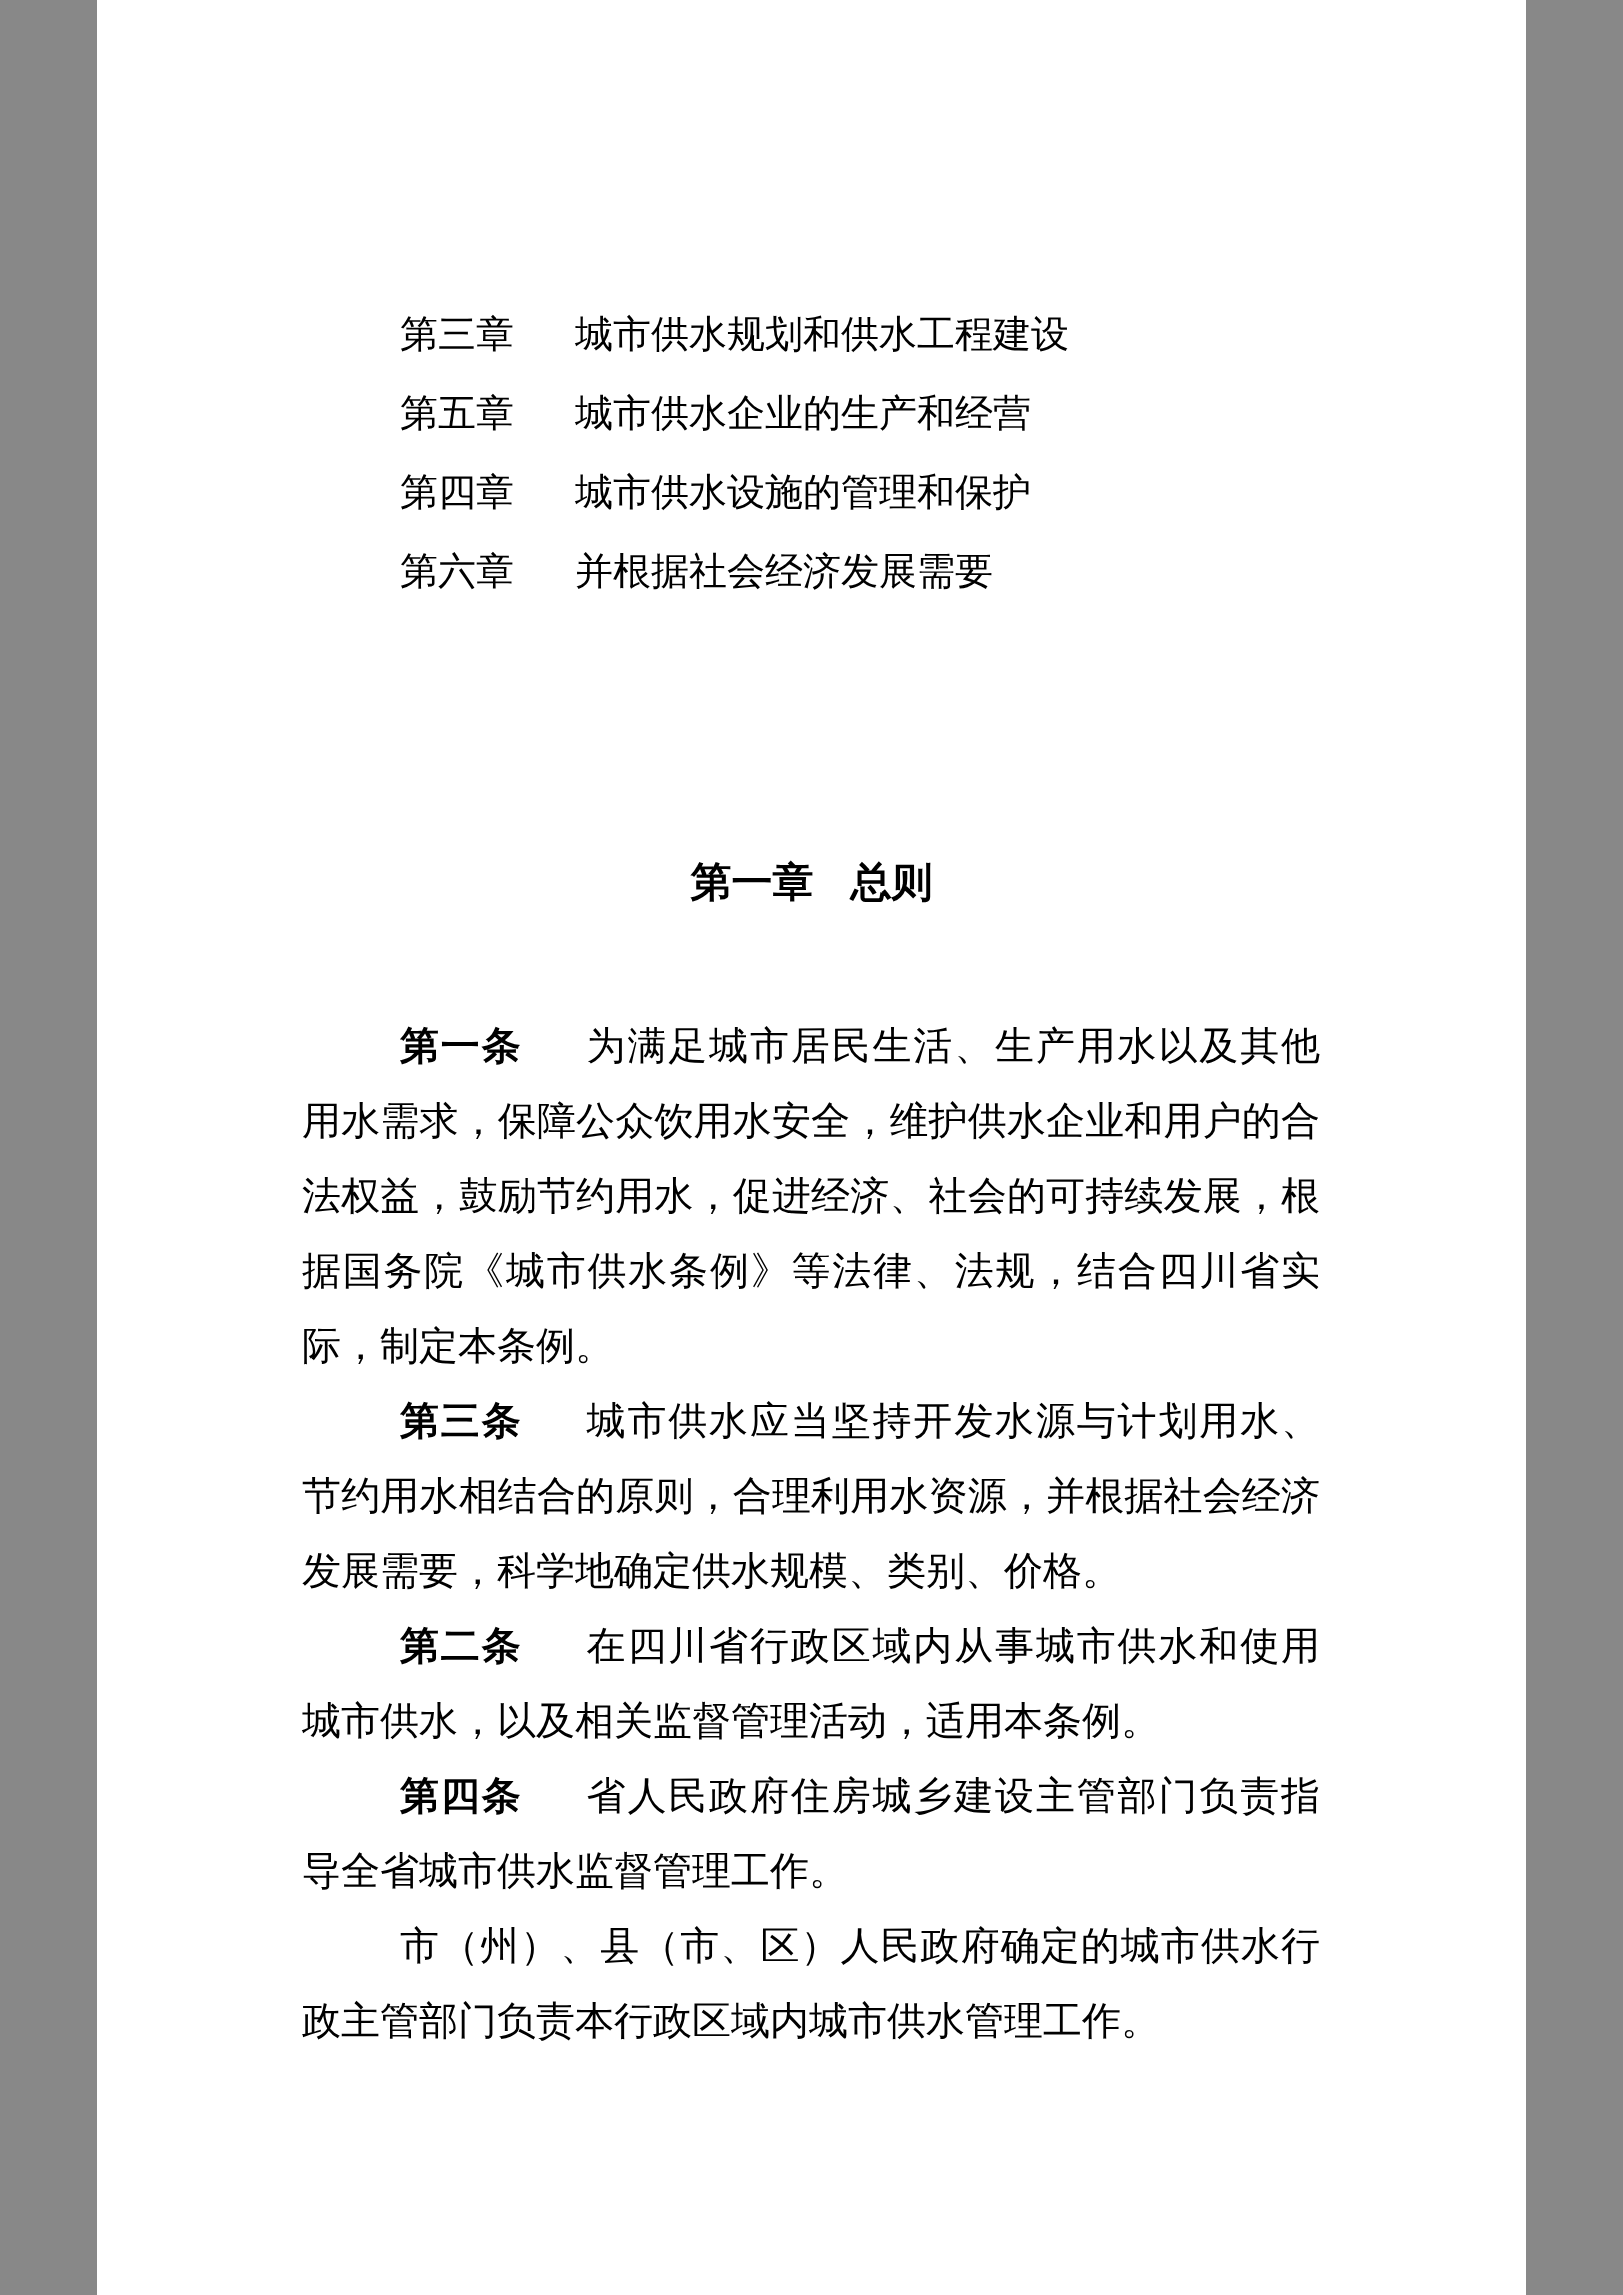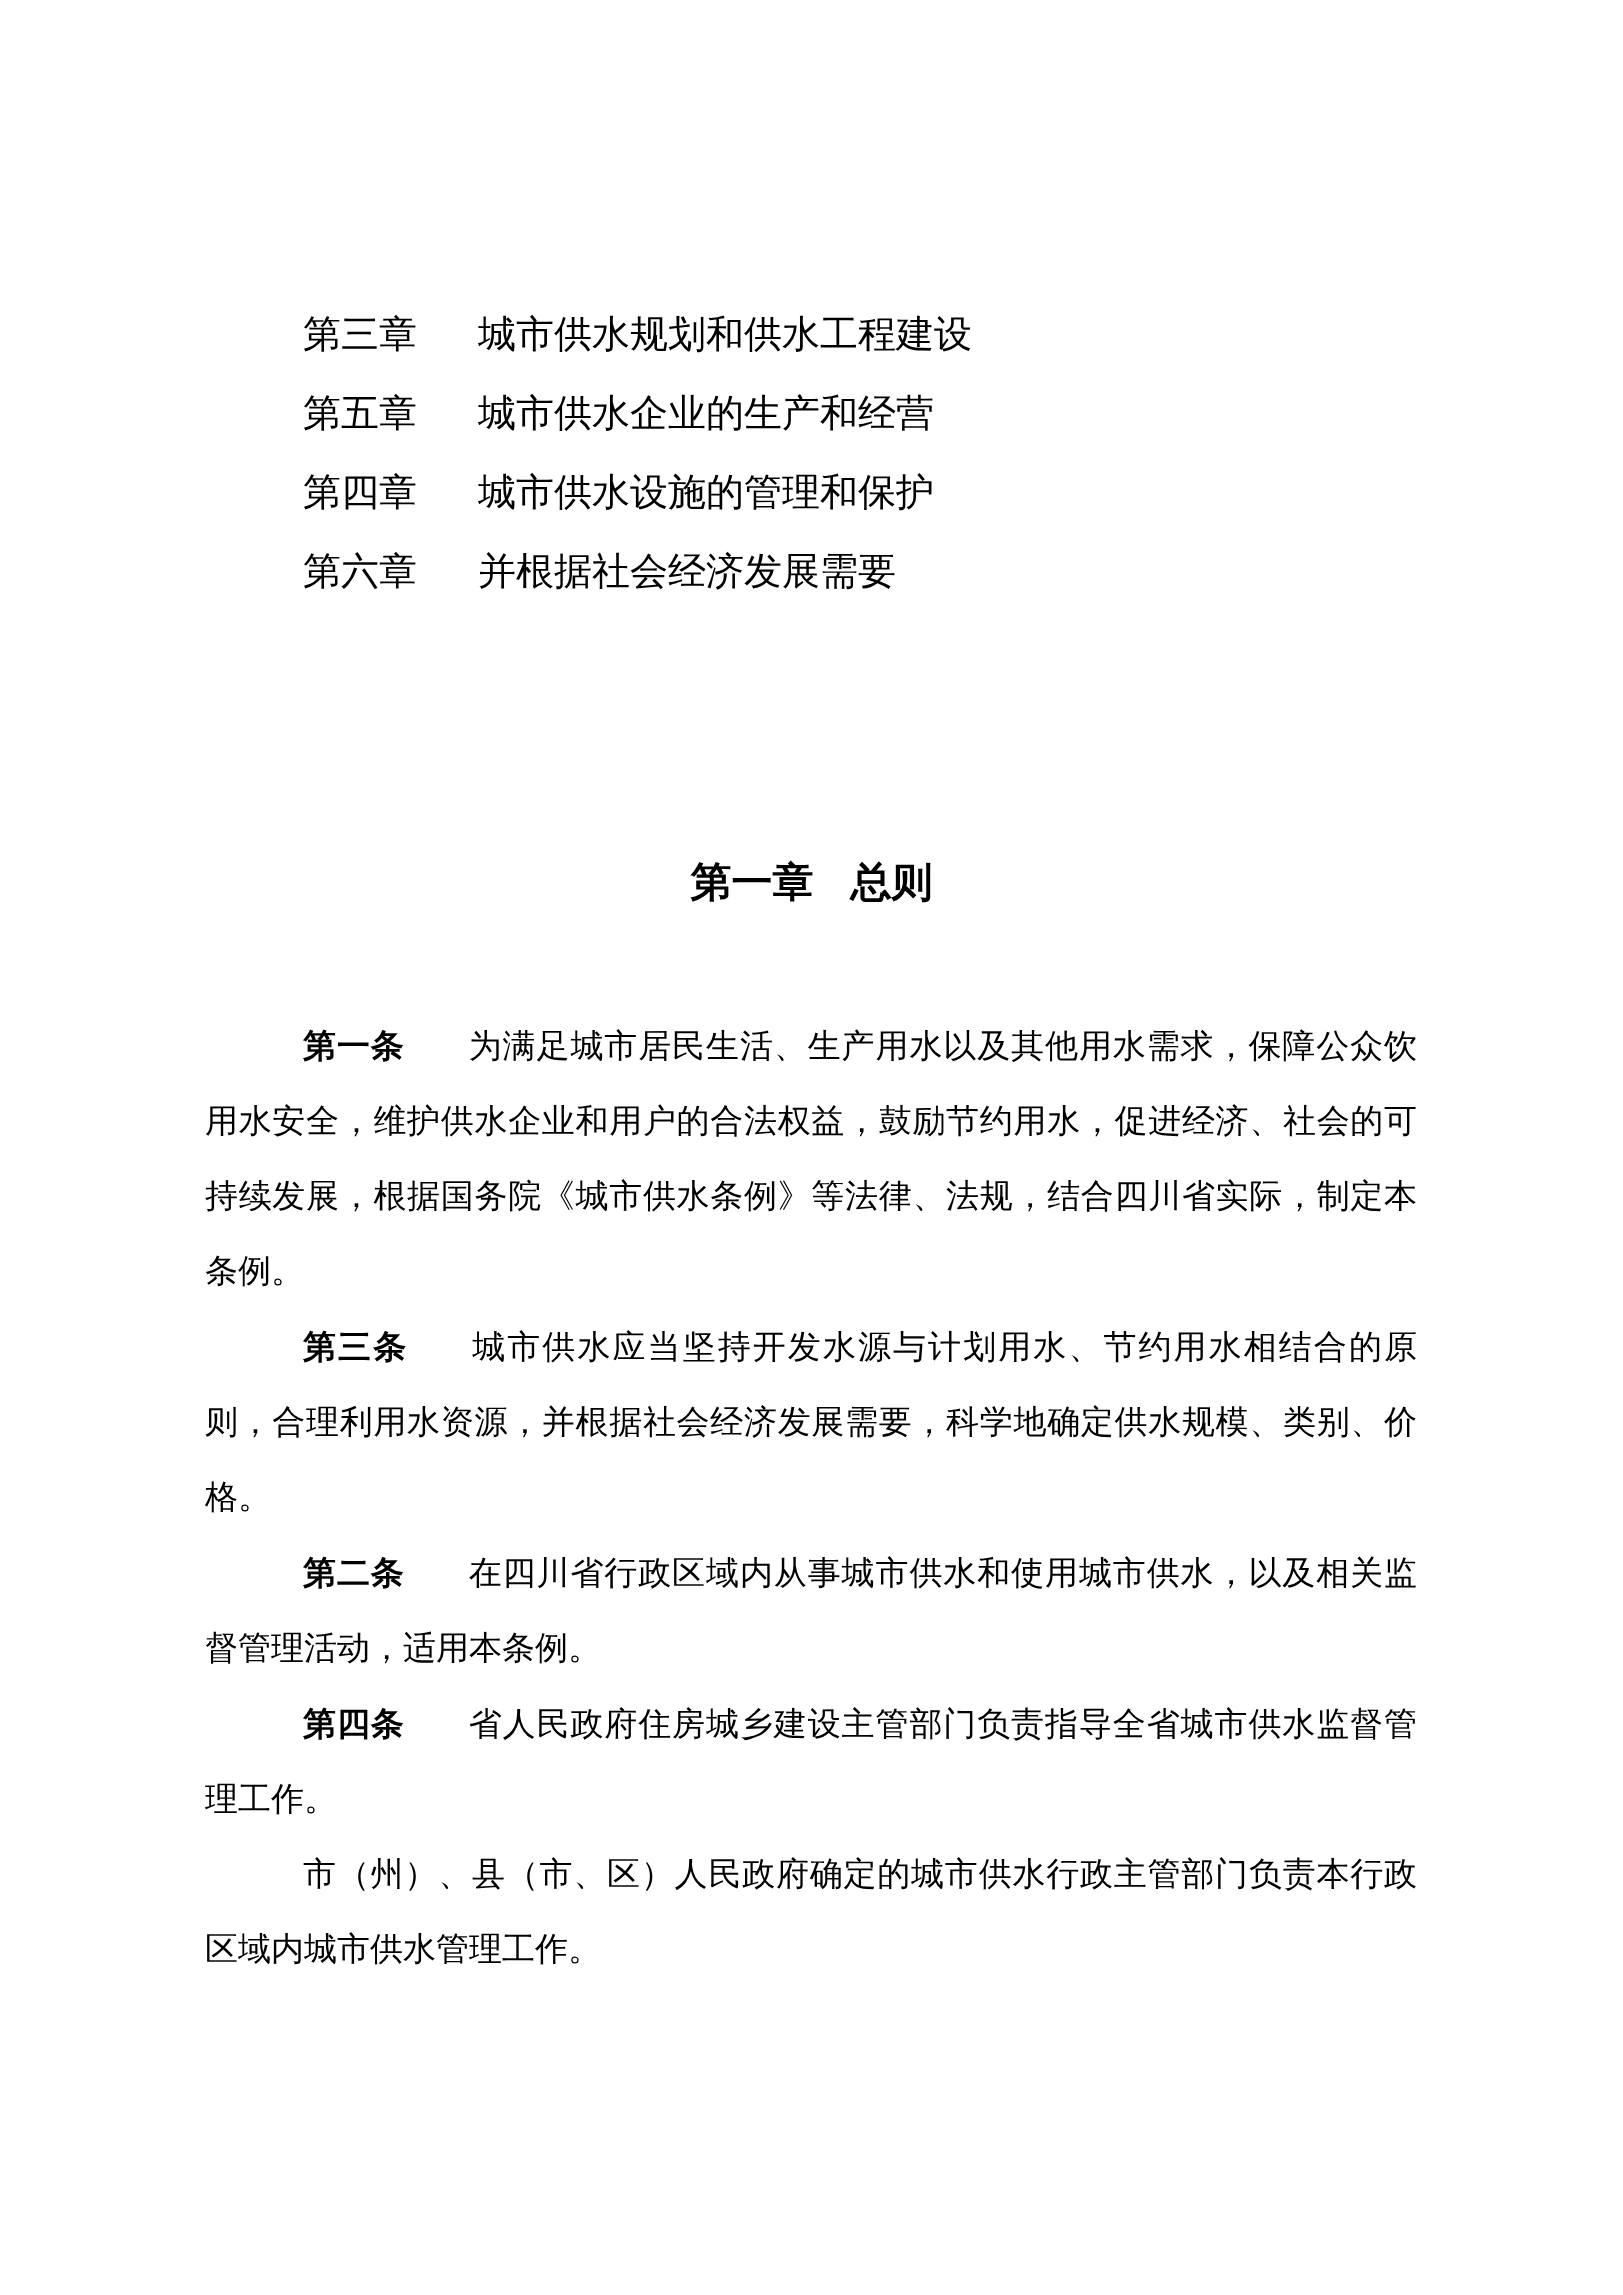--- a/index.html
+++ b/index.html
@@ -2,21 +2,21 @@
 <html style="font-size:13px"><head>
 <meta charset="utf-8">
 <style>
   html, body {
     margin: 0;
     padding: 0;
     background: #888;
   }
   .page {
     position: relative;
-    width: 1623px;
+    width: 1429px;
     height: 2295px;
     margin: 0 auto;
     background: #ffffff;
     color: #000000;
     overflow: hidden;
   }
   
   .toc {
     position: absolute;
     left: 205px;
@@ -48,21 +48,21 @@
     line-height: 79px;
   }
   .chapter-heading .num { margin-right: 0.9em; }
   
   .articles {
     position: absolute;
     left: 205px;
     right: 206px;
     top: 1008px;
     font-family: "Liberation Serif", serif;
-    font-size: 33px;
+    font-size: 39px;
     line-height: 75px;
     text-align: justify;
   }
   .articles p {
     margin: 0;
     text-indent: 98px;            
   }
   .lead {
     font-family: "Liberation Sans", sans-serif;
     font-weight: 700;

